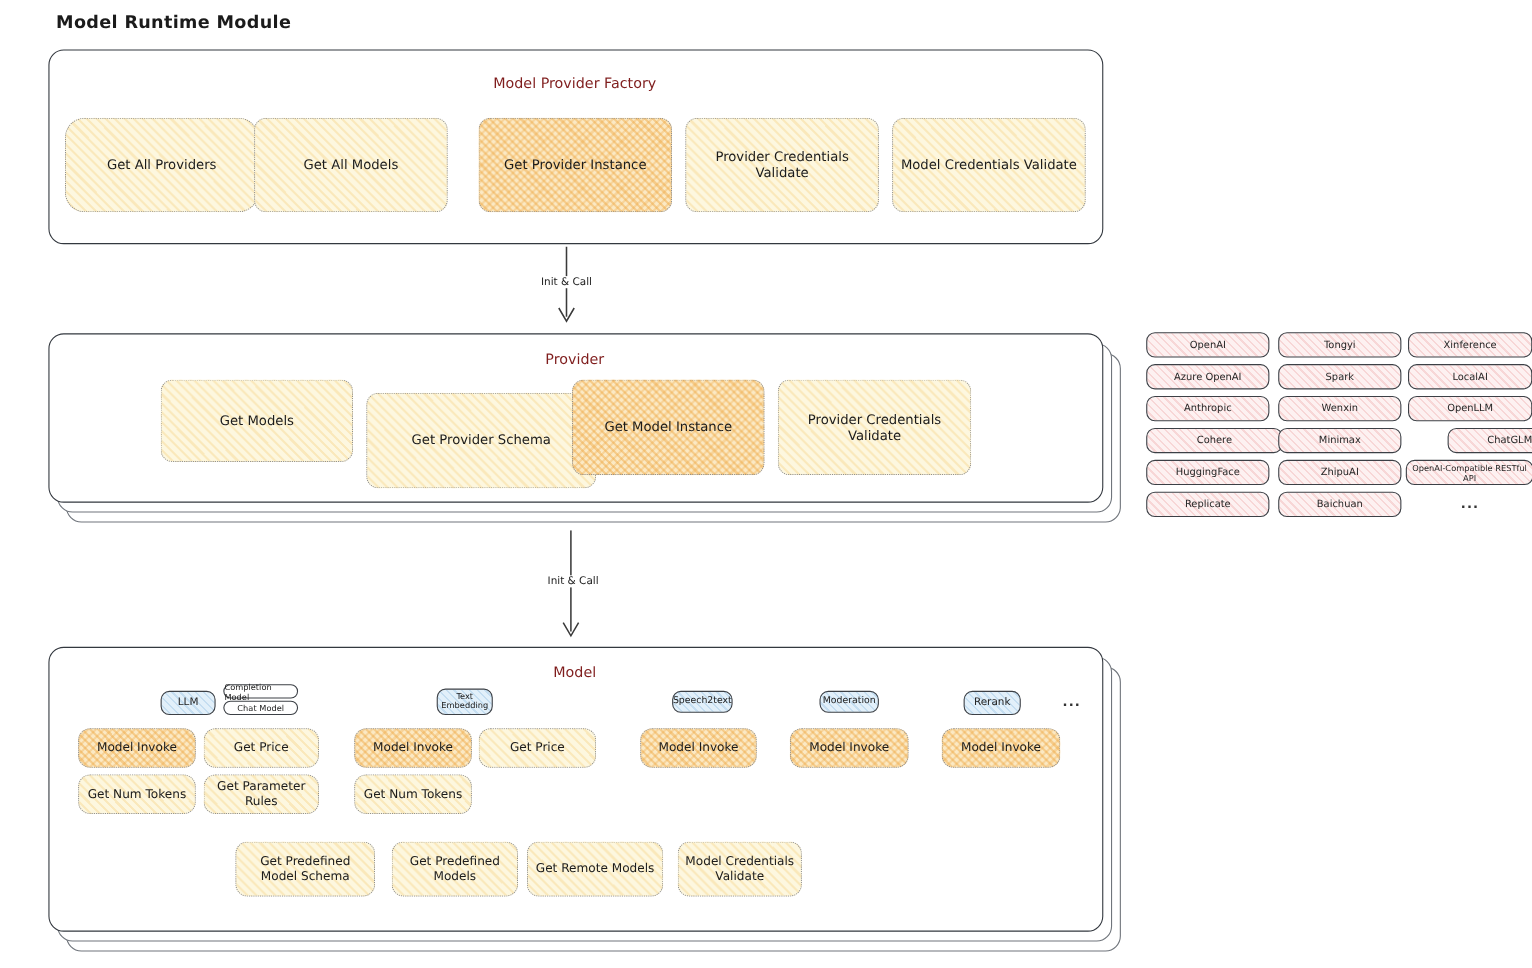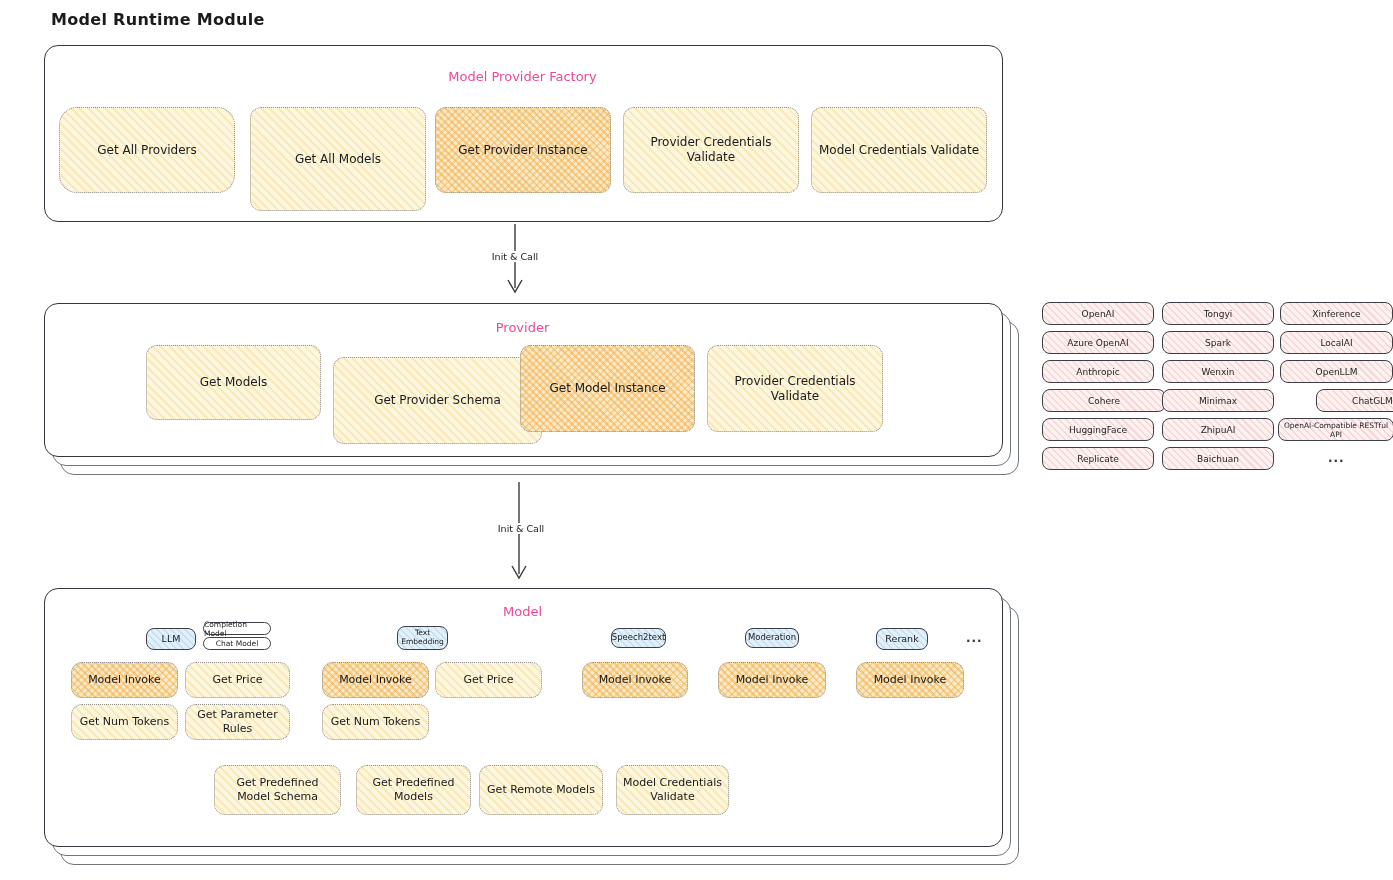--- a/index.html
+++ b/index.html
@@ -3,21 +3,21 @@
 <meta charset="utf-8">
 <style>
   html,body{margin:0;padding:0;background:#ffffff;}
   body{font-family:"DejaVu Sans","Liberation Sans",sans-serif;color:#1b1b1b;}
   .canvas{position:relative;width:1393px;height:880px;background:#ffffff;overflow:hidden;margin-left:16px;}
 
   .diagram-title{position:absolute;left:35px;top:10px;font-size:16px;font-weight:700;letter-spacing:.3px;}
 
   .sheet{position:absolute;background:#fff;border:1.3px solid #70757c;border-radius:14px;}
   .panel{position:absolute;background:#fff;border:1.4px solid #33383f;border-radius:14px;}
-  .panel-title{position:absolute;text-align:center;font-size:13px;color:#ec4899;}
+  .panel-title{position:absolute;text-align:center;font-size:13px;color:#7f1d1d;}
 
   .btn{position:absolute;border:1.6px dotted #8f8f8f;border-radius:11px;
        display:flex;align-items:center;justify-content:center;text-align:center;
        font-size:12px;line-height:1.25;color:#1b1b1b;padding:2px 6px;box-sizing:border-box;
        background-color:#fdf7df;
        background-image:repeating-linear-gradient(45deg,rgba(242,194,92,.28) 0px,rgba(242,194,92,.28) 2px,transparent 2px,transparent 6px);}
   .btn.hl{background-color:#fbe9c4;
        background-image:repeating-linear-gradient(45deg,rgba(238,166,64,.45) 0px,rgba(238,166,64,.45) 2px,transparent 2px,transparent 5px),
                         repeating-linear-gradient(135deg,rgba(238,166,64,.32) 0px,rgba(238,166,64,.32) 2px,transparent 2px,transparent 5px);}
   .btn.sm{font-size:11px;}
@@ -46,21 +46,21 @@
 <body>
 
 <div class="canvas">
 
   <div class="diagram-title">Model Runtime Module</div>
 
   <div class="panel" style="left:28px;top:45px;width:957px;height:175px;"></div>
   <div class="panel-title" style="left:28px;top:69px;width:957px;">Model Provider Factory</div>
 
   <div class="btn" style="left:43px;top:107px;width:176px;height:86px;border-radius:18px;">Get All Providers</div>
-  <div class="btn" style="left:234px;top:107px;width:176px;height:104px;">Get All Models</div>
+  <div class="btn" style="left:215px;top:107px;width:176px;height:86px;">Get All Models</div>
   <div class="btn hl" style="left:419px;top:107px;width:176px;height:86px;">Get Provider Instance</div>
   <div class="btn" style="left:607px;top:107px;width:176px;height:86px;">Provider Credentials Validate</div>
   <div class="btn" style="left:795px;top:107px;width:176px;height:86px;">Model Credentials Validate</div>
 
   <svg class="arrow" style="left:489px;top:224px;" width="20" height="72">
     <line x1="10" y1="0" x2="10" y2="64" stroke="#3a3a3a" stroke-width="1.4"></line>
     <path d="M3 56 L10 68 L17 56" fill="none" stroke="#3a3a3a" stroke-width="1.4"></path>
   </svg>
   <div class="arrow-label" style="left:499px;top:251px;">Init &amp; Call</div>
 

